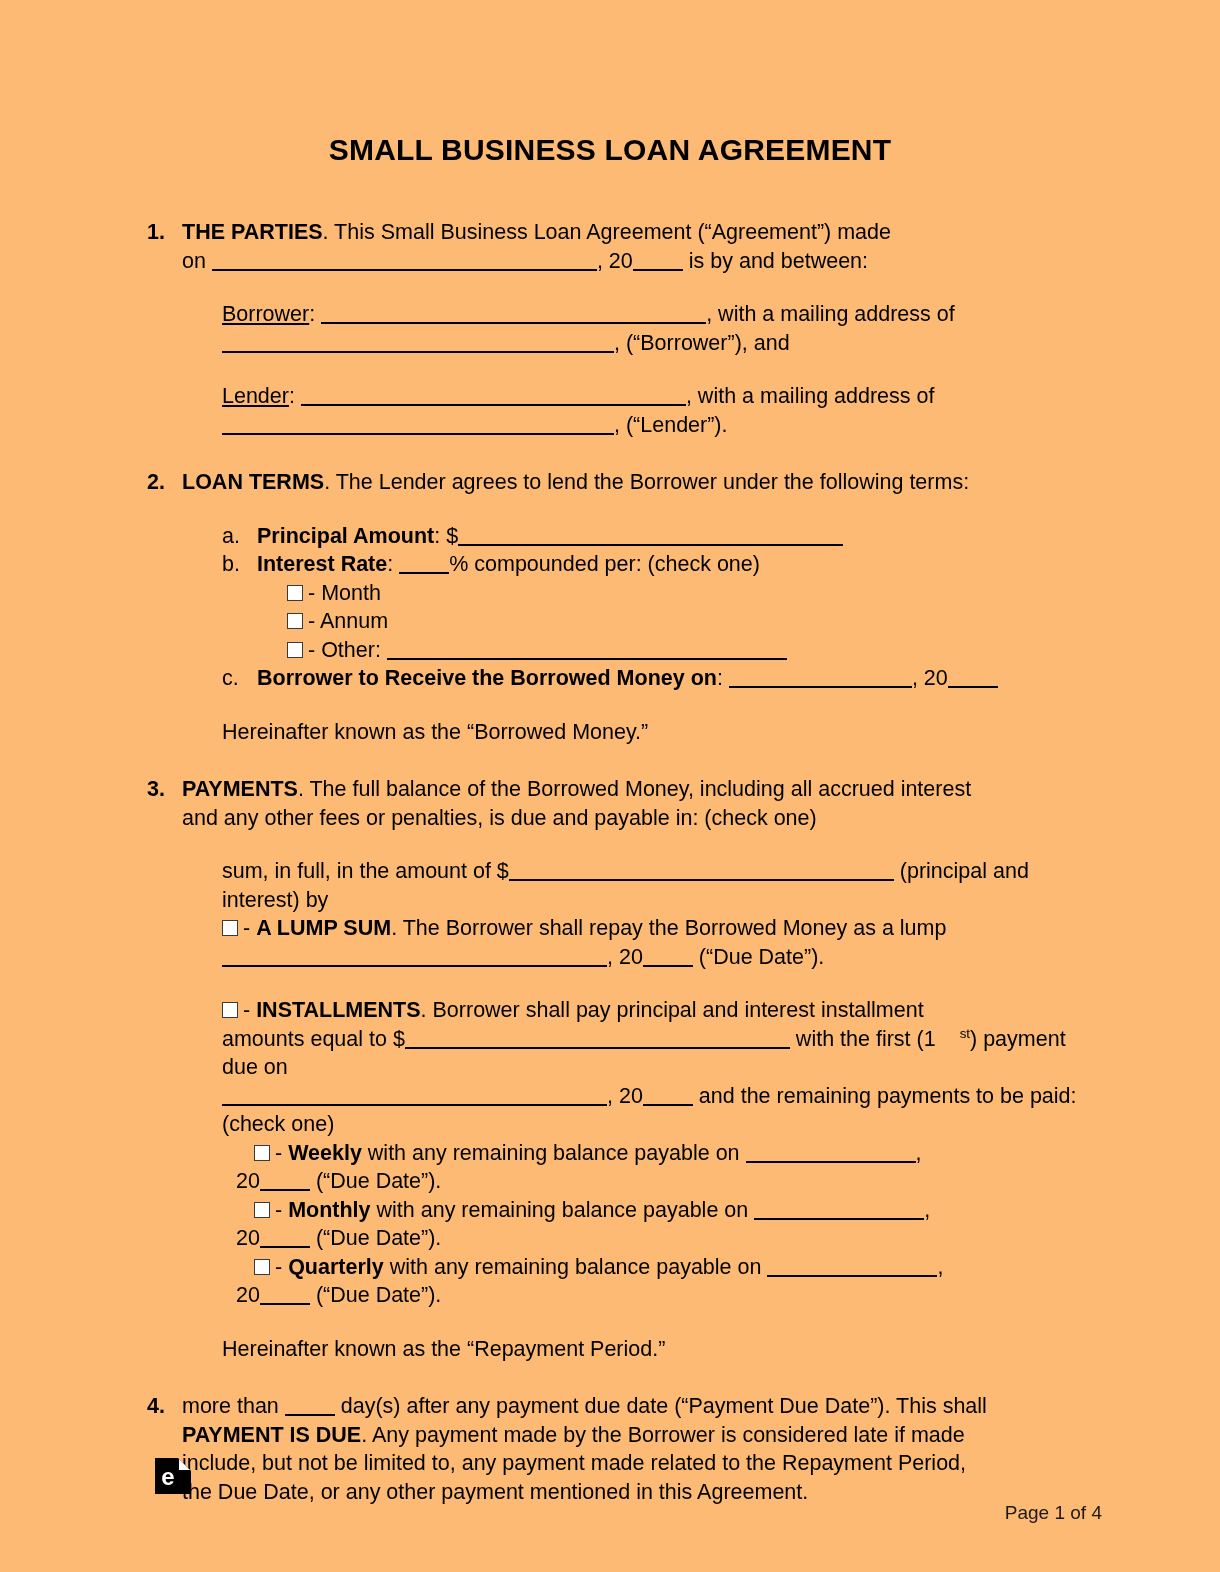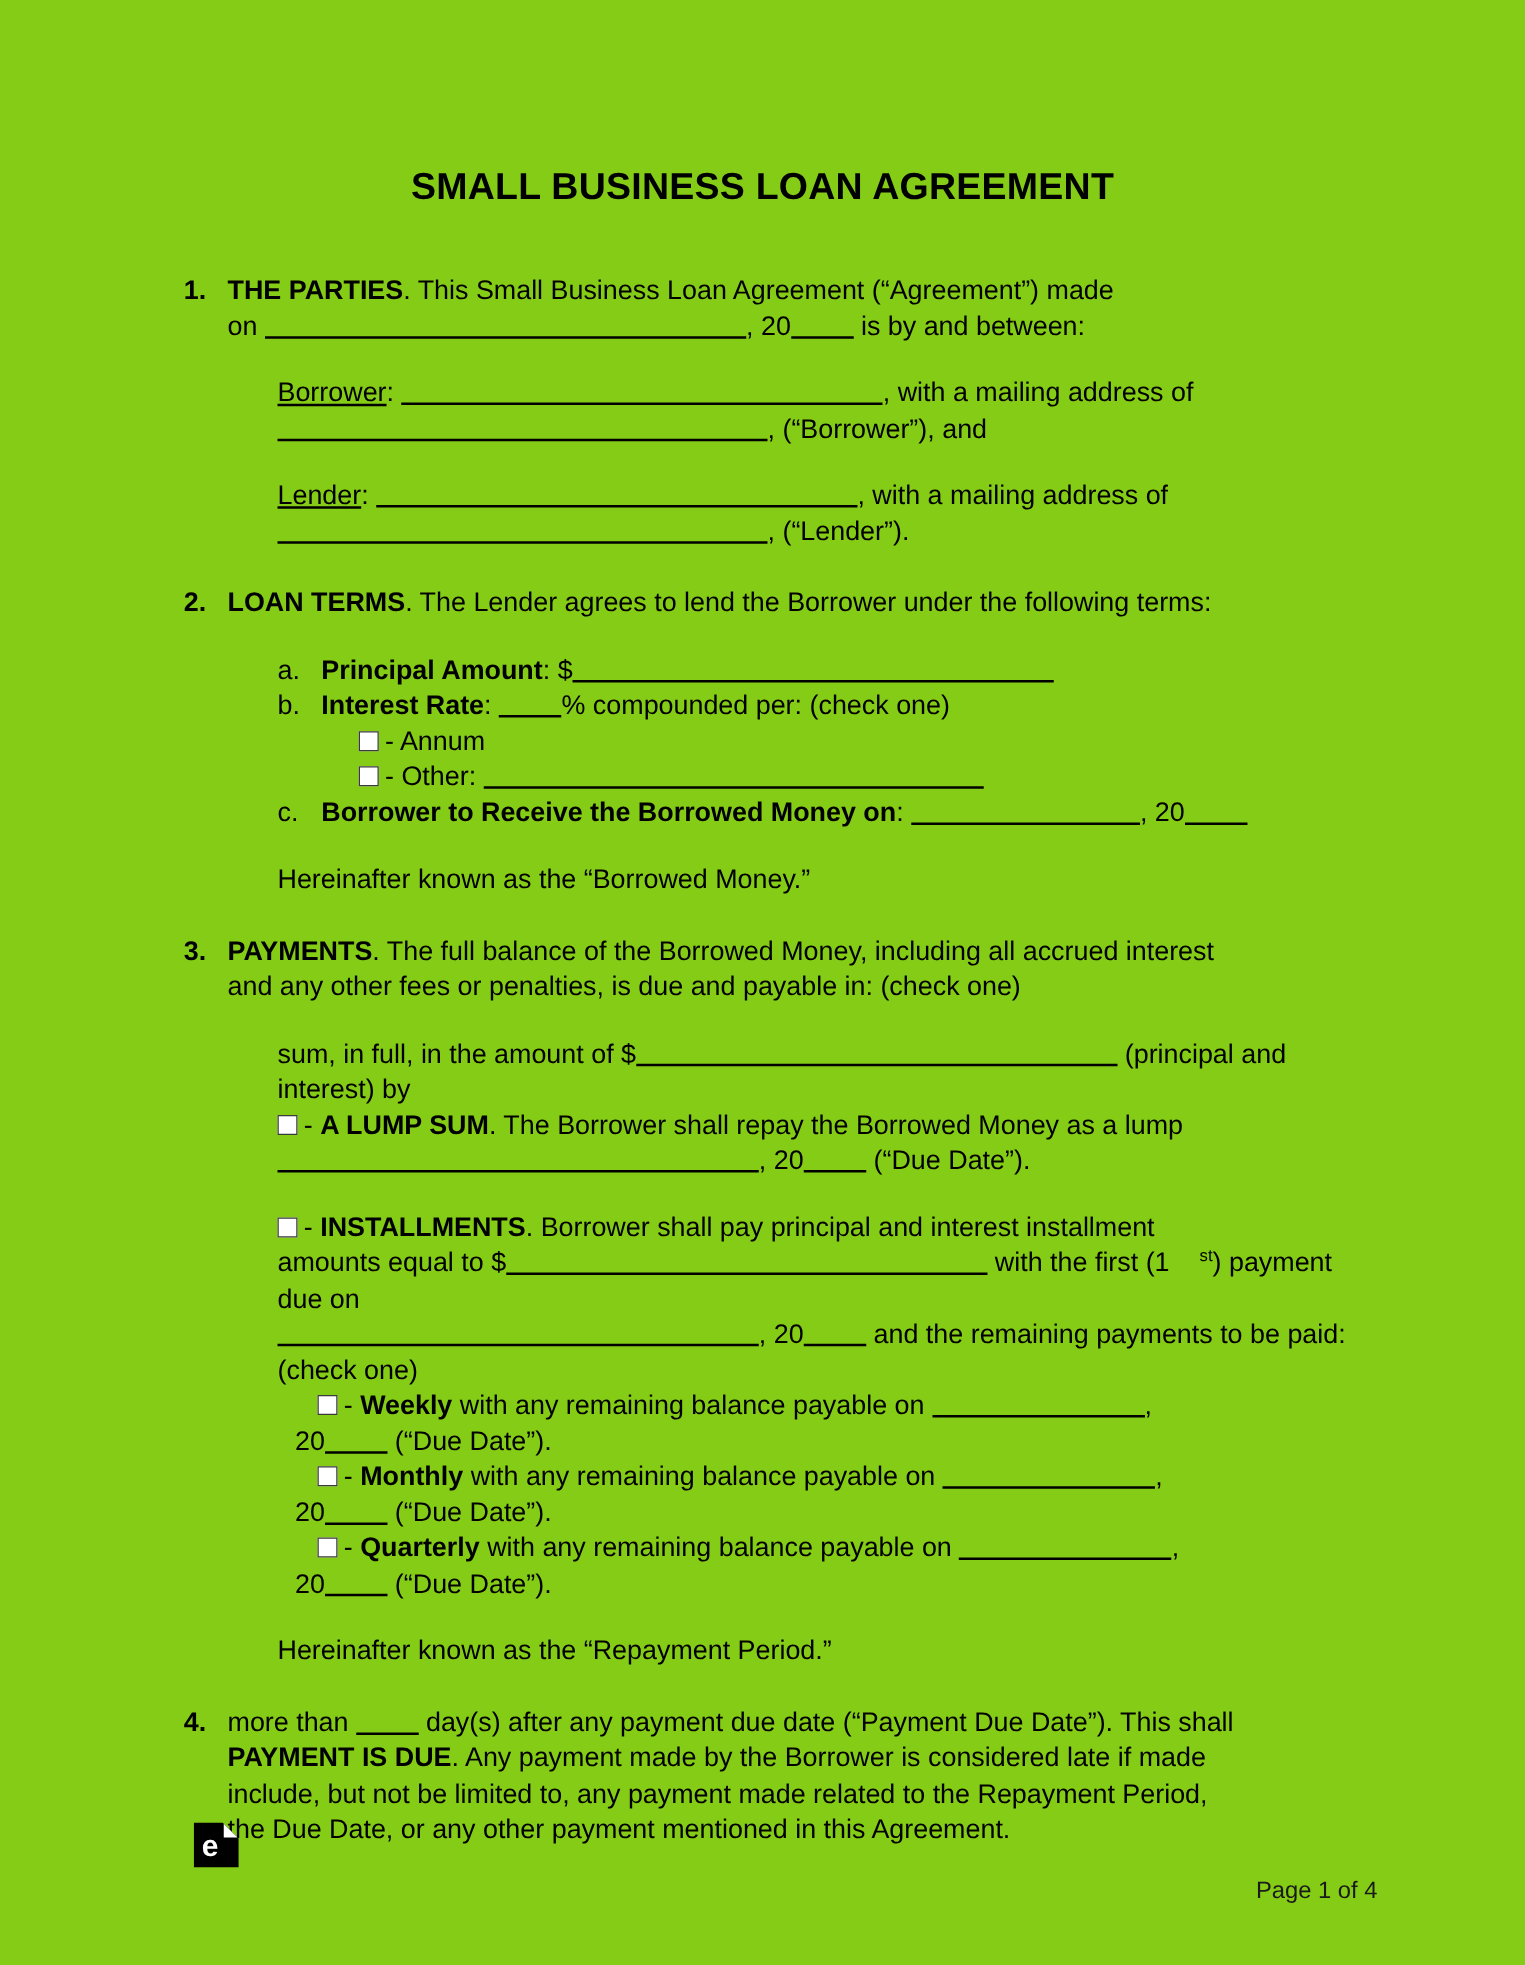--- a/index.html
+++ b/index.html
@@ -8,21 +8,21 @@
     background: #ffffff;
   }
   body {
     font-family: "Liberation Sans", sans-serif;
     color: #000000;
   }
   .page {
     position: relative;
     width: 1220px;
     height: 1572px;
-    background: #84cc16;
+    background: #fdba74;
     box-sizing: border-box;
     overflow: hidden;
   }
   .doc-title {
     position: absolute;
     top: 133px;
     left: 0;
     width: 1220px;
     text-align: center;
     font-size: 30px;
@@ -158,20 +158,23 @@
       <span class="lettr">a.</span>
       <div><b>Principal Amount</b><span>: $</span><span class="blank bl-xl"></span></div>
     </div>
 
     <div class="hang-sub">
       <span class="lettr">b.</span>
       <div><b>Interest Rate</b><span>: </span><span class="blank bl-s"></span><span>% compounded per: (check one)</span></div>
     </div>
 
     <div class="sub-check">
+      <span class="cbox"></span><span>- Month</span>
+    </div>
+    <div class="sub-check">
       <span class="cbox"></span><span>- Annum</span>
     </div>
     <div class="sub-check">
       <span class="cbox"></span><span>- Other: </span><span class="blank bl-xxl"></span>
     </div>
 
     <div class="hang-sub">
       <span class="lettr">c.</span>
       <div><b>Borrower to Receive the Borrowed Money on</b><span>: </span><span class="blank bl-l"></span><span>, 20</span><span class="blank bl-s"></span></div>
     </div>

